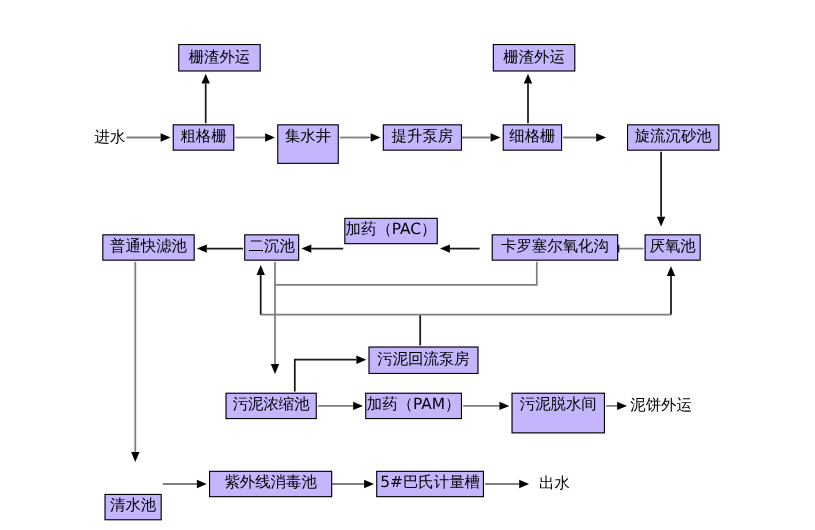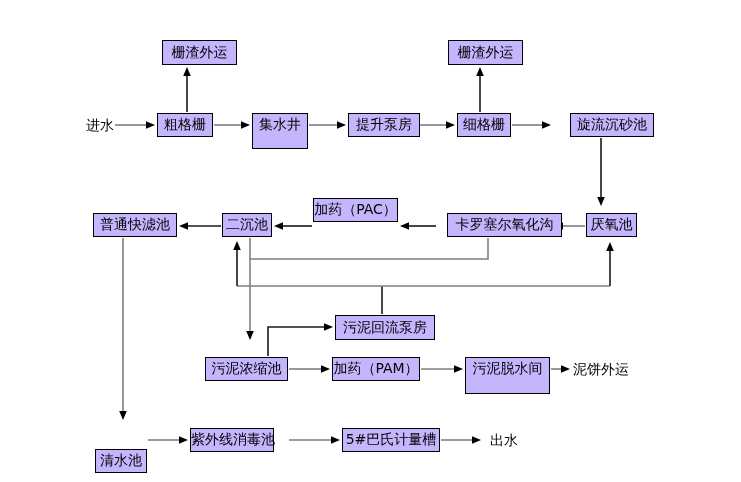--- a/index.html
+++ b/index.html
@@ -148,17 +148,17 @@
       <div class="node boxed" style="left: 222px; top: 213px; width: 50px; height: 24px; line-height: 21px; border-color: rgb(0, 0, 0); color: rgb(0, 0, 0);">二沉池</div>
       <div class="node boxed" style="left: 313px; top: 198px; width: 85px; height: 24px; line-height: 21px; border-color: rgb(0, 0, 0); color: rgb(0, 0, 0);">加药（PAC）</div>
       <div class="node boxed" style="left: 447px; top: 213px; width: 115px; height: 24px; line-height: 21px; border-color: rgb(0, 0, 0); color: rgb(0, 0, 0);">卡罗塞尔氧化沟</div>
       <div class="node boxed" style="left: 586px; top: 213px; width: 51px; height: 24px; line-height: 21px; border-color: rgb(0, 0, 0); color: rgb(0, 0, 0);">厌氧池</div>
       <div class="node boxed" style="left: 335px; top: 315px; width: 100px; height: 25px; line-height: 22px; border-color: rgb(0, 0, 0); color: rgb(0, 0, 0);">污泥回流泵房</div>
       <div class="node boxed" style="left: 205px; top: 357px; width: 83px; height: 24px; line-height: 21px; border-color: rgb(0, 0, 0); color: rgb(0, 0, 0);">污泥浓缩池</div>
       <div class="node boxed" style="left: 332px; top: 357px; width: 88px; height: 24px; line-height: 21px; border-color: rgb(0, 0, 0); color: rgb(0, 0, 0);">加药（PAM）</div>
       <div class="node boxed" style="left: 465px; top: 357px; width: 85px; height: 37px; line-height: 21px; border-color: rgb(0, 0, 0); color: rgb(0, 0, 0);">污泥脱水间</div>
       <div class="node plain" style="left: 573px; top: 358px; width: 62px; height: 22px; line-height: 22px; border-color: rgb(0, 0, 0); color: rgb(0, 0, 0);">泥饼外运</div>
       <div class="node boxed" style="left: 95px; top: 428px; width: 52px; height: 24px; line-height: 21px; border-color: rgb(0, 0, 0); color: rgb(0, 0, 0); margin-top: 21px;">清水池</div>
-      <div class="node boxed" style="left: 190px; top: 428px; width: 84px; height: 24px; line-height: 21px; border-color: rgb(0, 0, 0); color: rgb(0, 0, 0);">紫外线消毒池</div>
+      <div class="node boxed" style="left: 190px; top: 428px; width: 112px; height: 24px; line-height: 21px; border-color: rgb(0, 0, 0); color: rgb(0, 0, 0);">紫外线消毒池</div>
       <div class="node boxed" style="left: 342px; top: 428px; width: 98px; height: 24px; line-height: 21px; border-color: rgb(0, 0, 0); color: rgb(0, 0, 0);">5#巴氏计量槽</div>
       <div class="node plain" style="left: 490px; top: 429px; width: 32px; height: 22px; line-height: 22px; border-color: rgb(0, 0, 0); color: rgb(0, 0, 0);">出水</div>
     </div>
 </div>
 
 </body></html>

